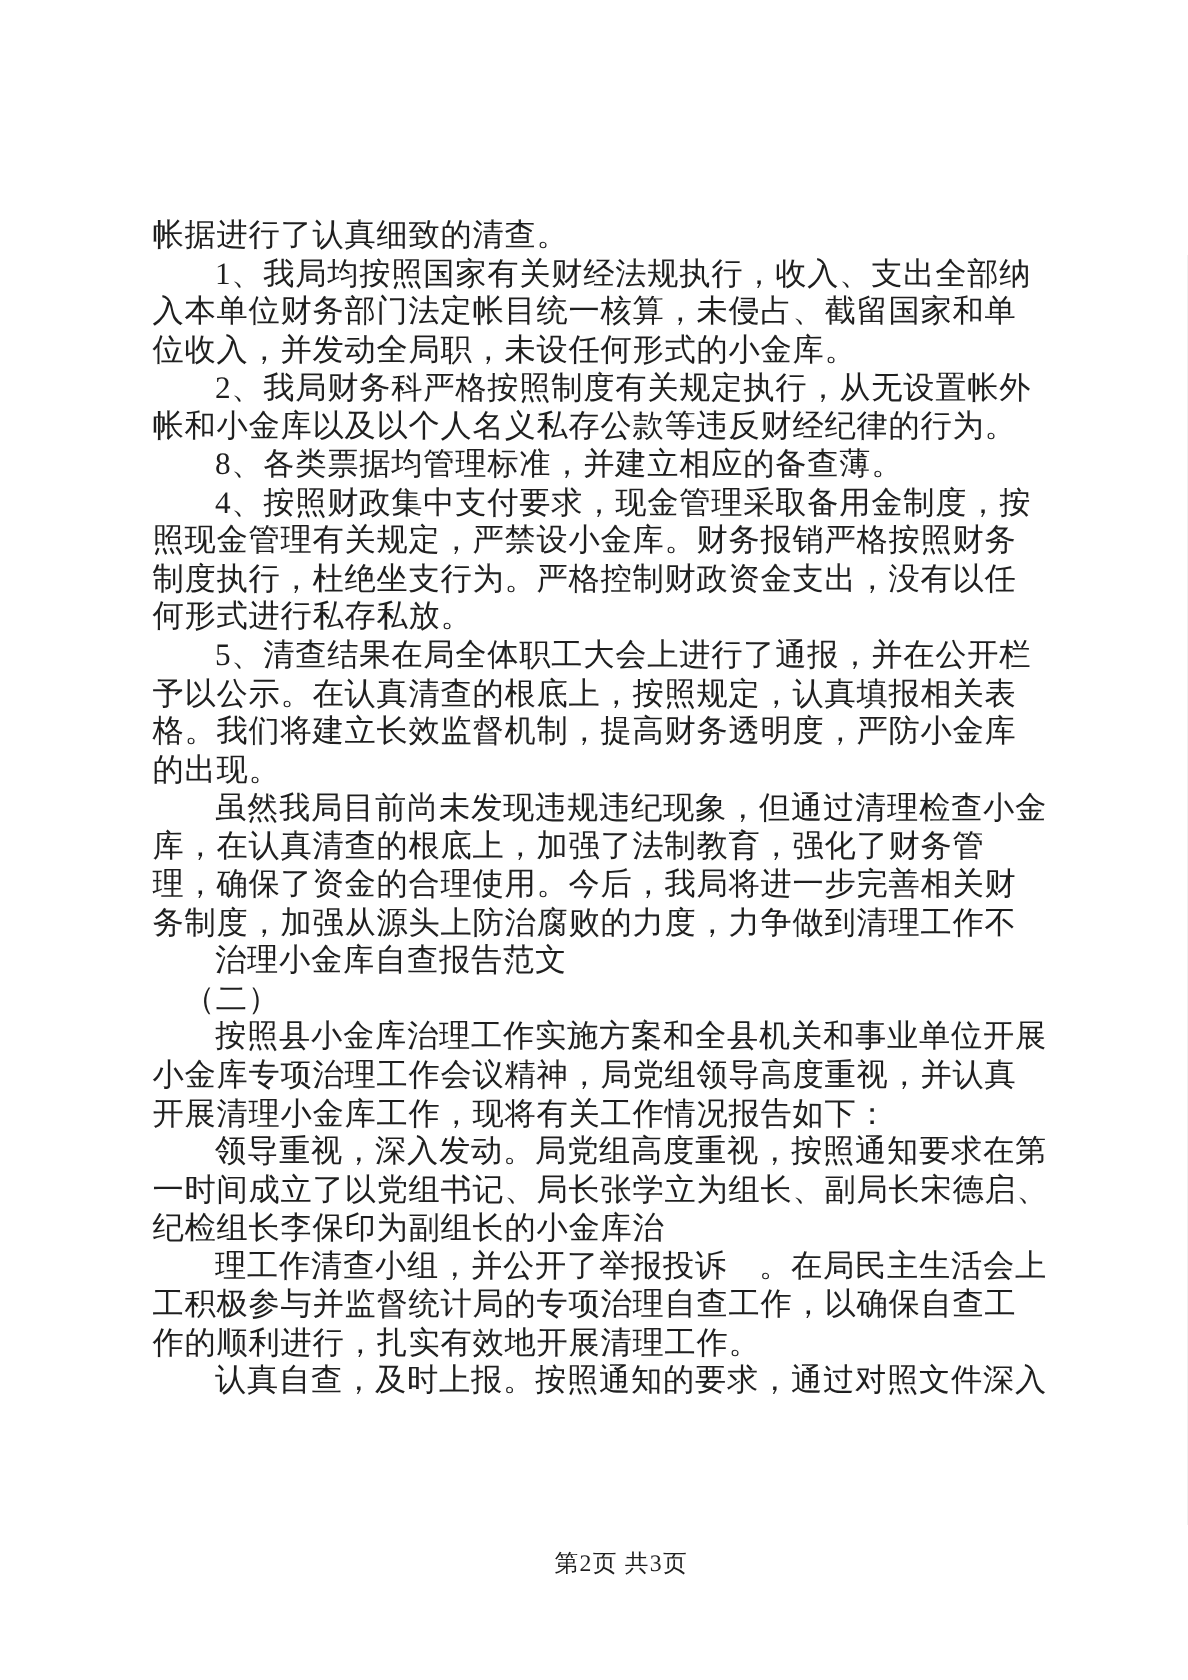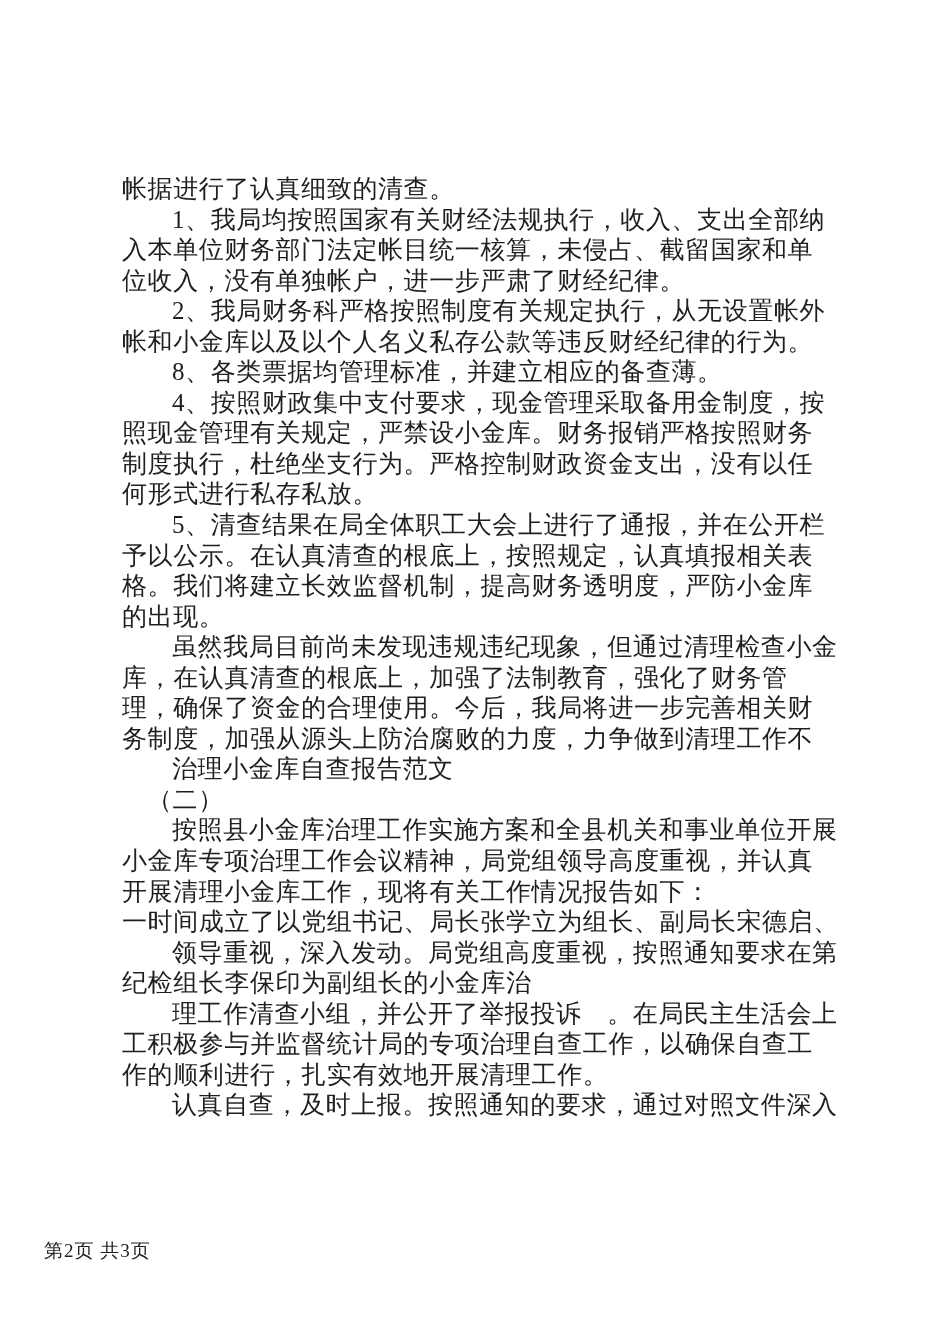--- a/index.html
+++ b/index.html
@@ -33,57 +33,58 @@
     padding: 0;
     white-space: nowrap;
   }
   .i2 { text-indent: 2em; }
   .i1 { text-indent: 1em; }
   .page-footer {
     position: absolute;
     top: 1238px;
     left: 0;
     right: 0;
+    text-align: center;
     padding-left: 44px;
     font-size: 19px;
     letter-spacing: 1px;
     color: #1f1f1f;
   }
 </style>
 </head>
 <body>
 
 <div class="page">
   <div class="doc-body">
     <p class="ln">帐据进行了认真细致的清查。</p>
     <p class="ln i2">1、我局均按照国家有关财经法规执行，收入、支出全部纳</p>
     <p class="ln">入本单位财务部门法定帐目统一核算，未侵占、截留国家和单</p>
-    <p class="ln">位收入，没有单独帐户，进一步严肃了财经纪律。</p>
+    <p class="ln">位收入，并发动全局职，未设任何形式的小金库。</p>
     <p class="ln i2">2、我局财务科严格按照制度有关规定执行，从无设置帐外</p>
     <p class="ln">帐和小金库以及以个人名义私存公款等违反财经纪律的行为。</p>
     <p class="ln i2">8、各类票据均管理标准，并建立相应的备查薄。</p>
     <p class="ln i2">4、按照财政集中支付要求，现金管理采取备用金制度，按</p>
     <p class="ln">照现金管理有关规定，严禁设小金库。财务报销严格按照财务</p>
     <p class="ln">制度执行，杜绝坐支行为。严格控制财政资金支出，没有以任</p>
     <p class="ln">何形式进行私存私放。</p>
     <p class="ln i2">5、清查结果在局全体职工大会上进行了通报，并在公开栏</p>
     <p class="ln">予以公示。在认真清查的根底上，按照规定，认真填报相关表</p>
     <p class="ln">格。我们将建立长效监督机制，提高财务透明度，严防小金库</p>
     <p class="ln">的出现。</p>
     <p class="ln i2">虽然我局目前尚未发现违规违纪现象，但通过清理检查小金</p>
     <p class="ln">库，在认真清查的根底上，加强了法制教育，强化了财务管</p>
     <p class="ln">理，确保了资金的合理使用。今后，我局将进一步完善相关财</p>
     <p class="ln">务制度，加强从源头上防治腐败的力度，力争做到清理工作不</p>
     <p class="ln i2">治理小金库自查报告范文</p>
     <p class="ln i1">（二）</p>
     <p class="ln i2">按照县小金库治理工作实施方案和全县机关和事业单位开展</p>
     <p class="ln">小金库专项治理工作会议精神，局党组领导高度重视，并认真</p>
     <p class="ln">开展清理小金库工作，现将有关工作情况报告如下：</p>
+    <p class="ln i2">领导重视，深入发动。局党组高度重视，按照通知要求在第</p>
     <p class="ln">一时间成立了以党组书记、局长张学立为组长、副局长宋德启、</p>
-    <p class="ln i2">领导重视，深入发动。局党组高度重视，按照通知要求在第</p>
     <p class="ln">纪检组长李保印为副组长的小金库治</p>
     <p class="ln i2">理工作清查小组，并公开了举报投诉　。在局民主生活会上</p>
     <p class="ln">工积极参与并监督统计局的专项治理自查工作，以确保自查工</p>
     <p class="ln">作的顺利进行，扎实有效地开展清理工作。</p>
     <p class="ln i2">认真自查，及时上报。按照通知的要求，通过对照文件深入</p>
   </div>
 
   <div class="page-footer">
     <span>第2页 共3页</span>
   </div>

